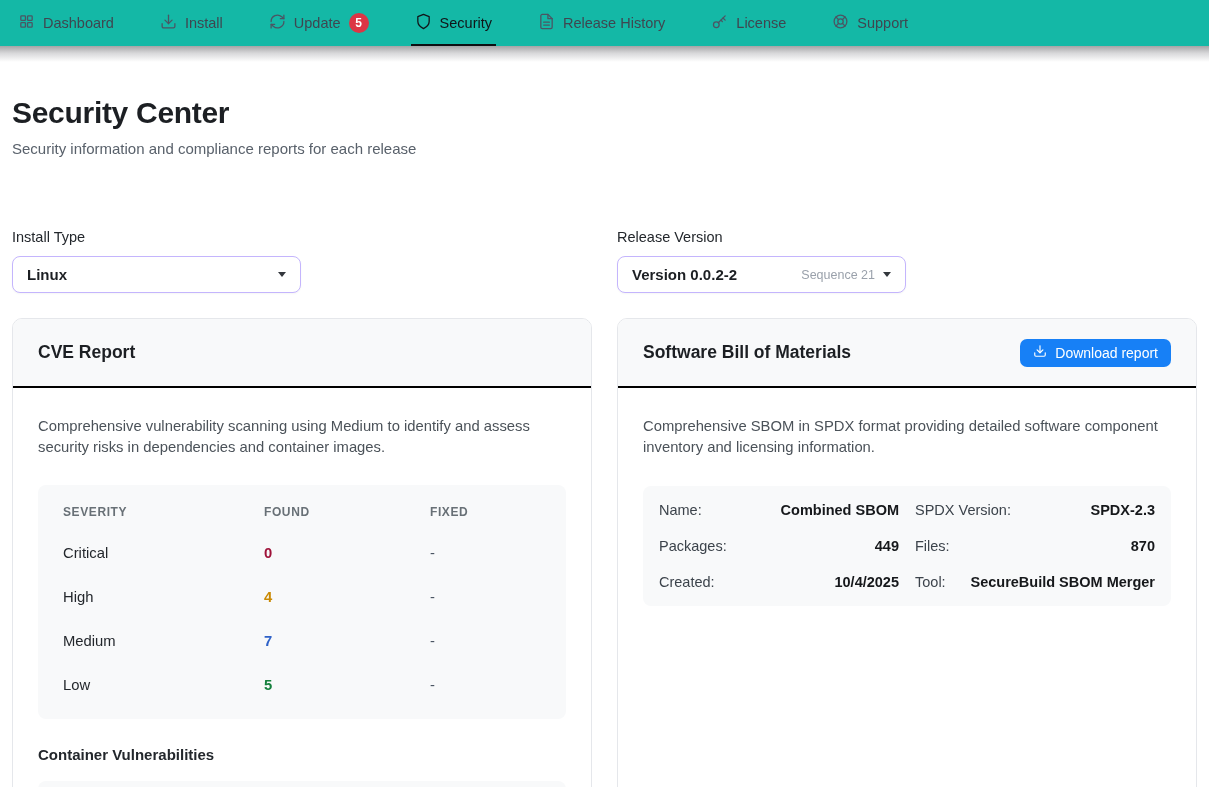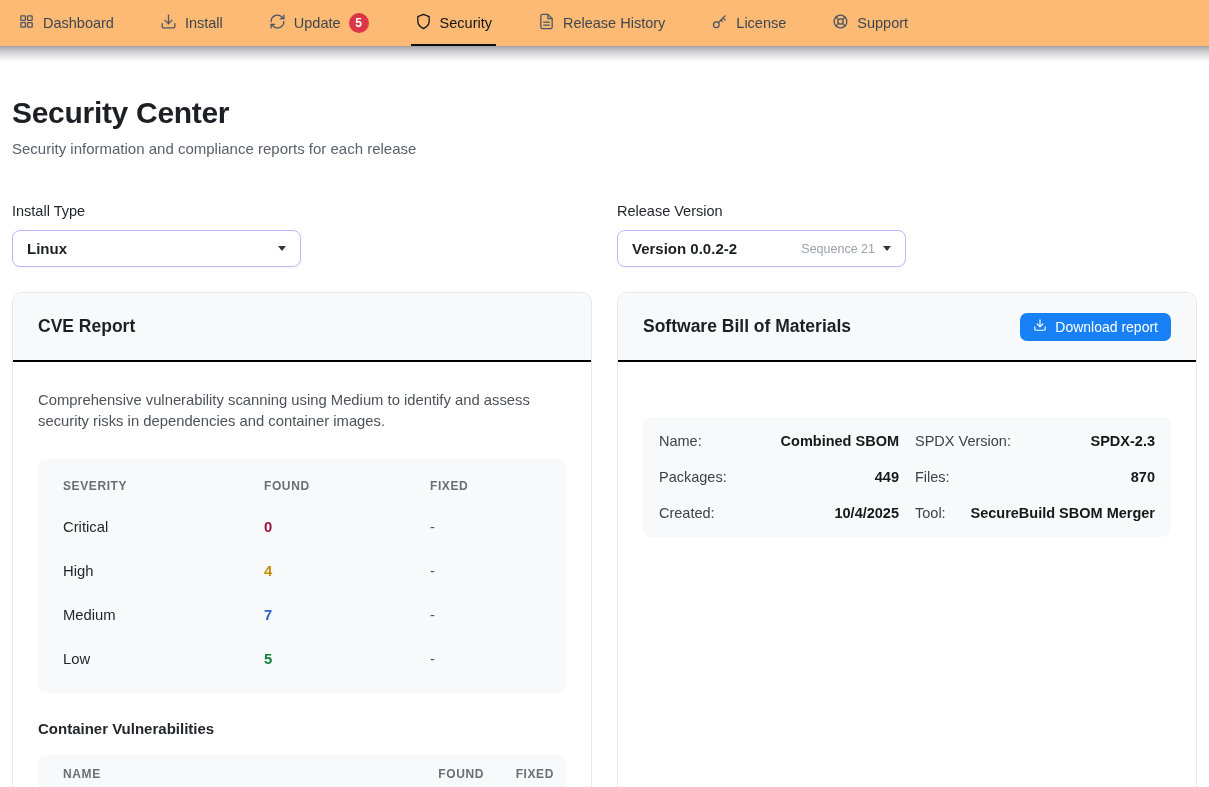--- a/index.html
+++ b/index.html
@@ -1,20 +1,20 @@
 <!DOCTYPE html>
 <html><head>
 <meta charset="utf-8">
 <style>
   * { margin:0; padding:0; box-sizing:border-box; }
   html,body { width:1209px; height:787px; overflow:hidden; background:#ffffff;
     font-family:"Liberation Sans", sans-serif; color:#1f2328; }
 
   
-  .topnav { height:46px; background:#fdba74; display:flex; align-items:stretch;
+  .topnav { height:46px; background:#14b8a6; display:flex; align-items:stretch;
     padding:0 18px; gap:46px; }
   .nav-item { display:flex; align-items:center; gap:8px; cursor:pointer;
     font-size:14.5px; color:#3f4650; position:relative; white-space:nowrap; }
   .nav-item svg { width:17px; height:17px; stroke:#4b5563; fill:none;
     stroke-width:1.8; stroke-linecap:round; stroke-linejoin:round; }
   .nav-item.active { color:#111418; font-weight:500; }
   .nav-item.active svg { stroke:#111418; }
   .nav-item.active::after { content:""; position:absolute; left:-4px; right:-4px;
     bottom:0; height:2.5px; background:#0d0f12; }
   .nav-badge { background:#dc3545; color:#fff; font-size:12px; font-weight:700;
@@ -23,21 +23,21 @@
 
   
   .nav-shadow { height:16px; background:linear-gradient(to bottom,#a4a4a6 0%, #d8d8da 45%, #ffffff 100%); }
 
   
   .main { padding:34px 12px 0; }
   .page-title { font-size:30px; font-weight:700; letter-spacing:-0.3px; color:#1c1f23; }
   .page-sub { margin-top:10px; font-size:15px; color:#59616b; }
 
   
-  .filters { display:flex; margin-top:46px; }
+  .filters { display:flex; margin-top:72px; }
   .filter-label { font-size:14.5px; color:#23272c; margin-bottom:11px; }
   .select { width:289px; height:37px; background:#fff; border:1px solid #c4b5fd;
     border-radius:8px; display:flex; align-items:center; padding:0 14px;
     box-shadow:0 1px 2px rgba(0,0,0,.04); cursor:pointer; }
   .select .val { font-size:15px; font-weight:700; color:#1c1f23; flex:1; }
   .caret { width:0; height:0; border-left:4.5px solid transparent;
     border-right:4.5px solid transparent; border-top:5.5px solid #33373d; margin-left:8px; }
   .filter-right { margin-left:316px; }
   .seq { font-size:12.5px; color:#9aa1ab; }
 
@@ -230,20 +230,21 @@
         <button class="btn-primary">
           <span><svg viewBox="0 0 24 24">
                 <path d="M21 15v4a2 2 0 0 1-2 2H5a2 2 0 0 1-2-2v-4"></path>
                 <polyline points="7 10 12 15 17 10"></polyline>
                 <line x1="12" y1="3" x2="12" y2="15"></line>
               </svg></span>
           <span>Download report</span>
         </button>
       </div>
       <div class="card-body">
+        <p class="card-desc">Comprehensive SBOM in SPDX format providing detailed software component inventory and licensing information.</p>
 
         <div class="sbom-grid">
           <div class="sbom-cell">
             <span class="sbom-label">Name:</span>
             <span class="sbom-value">Combined SBOM</span>
           </div>
           <div class="sbom-cell">
             <span class="sbom-label">SPDX Version:</span>
             <span class="sbom-value">SPDX-2.3</span>
           </div>

